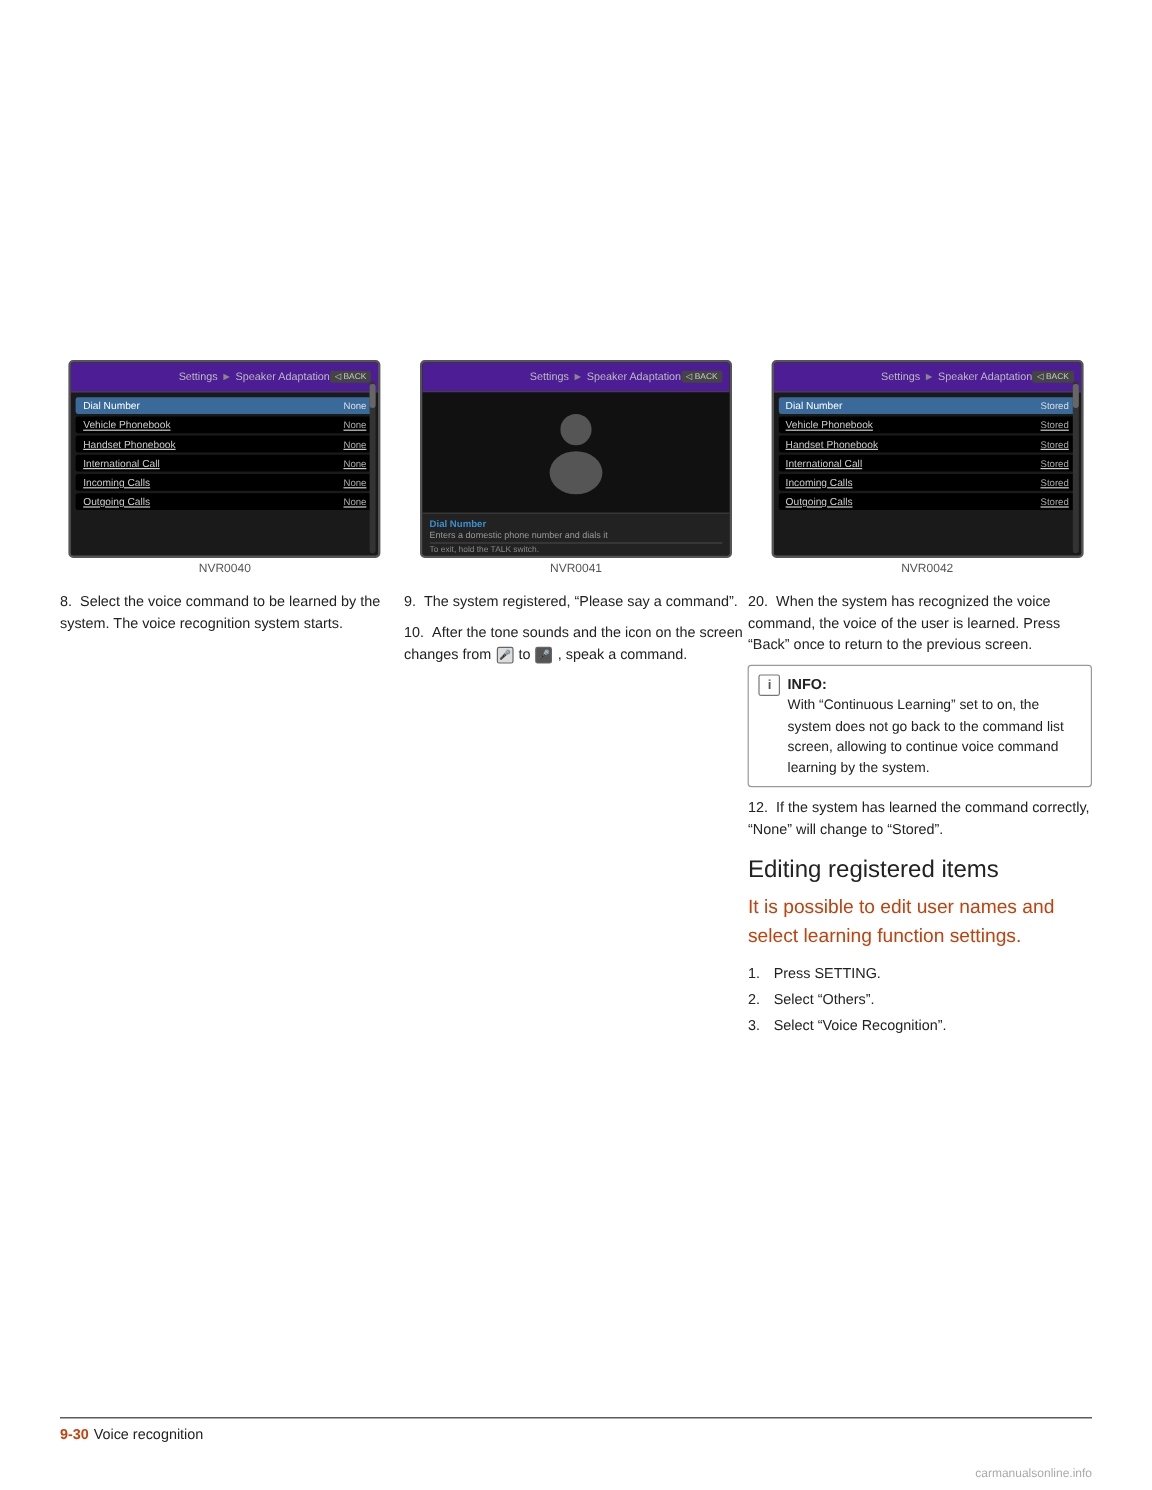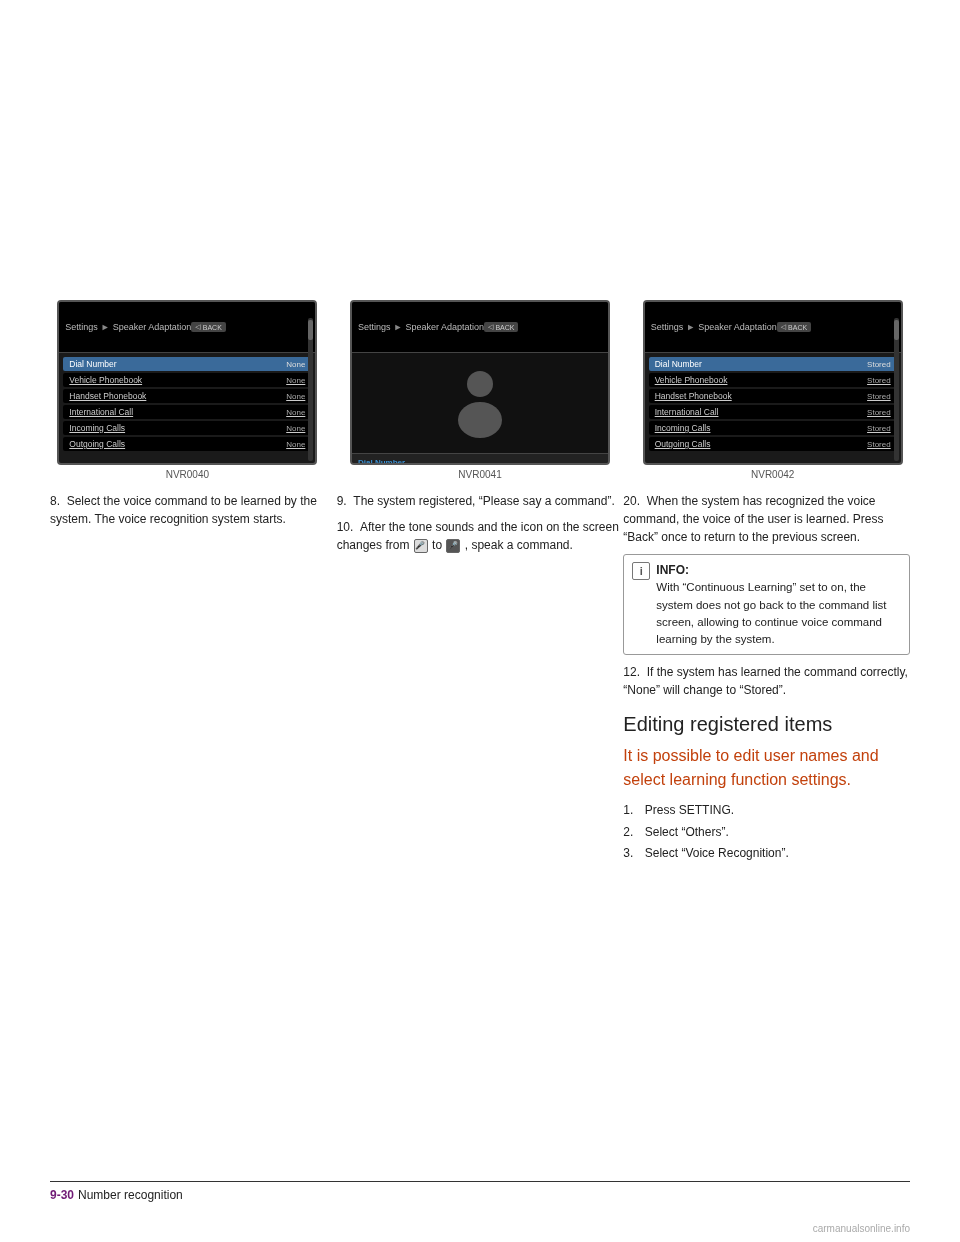--- a/index.html
+++ b/index.html
@@ -49,27 +49,27 @@
       width: 260px;
       height: 165px;
       background: #1a1a1a;
       border: 2px solid #555;
       border-radius: 4px;
       overflow: hidden;
       position: relative;
     }
 
     .screen-header {
-      background: #000000;
+      background: #4c1d95;
       color: #bbb;
       font-size: 9px;
-      padding: 20px 6px;
-      display: flex;
-      align-items: center;
-      justify-content: flex-start;
+      padding: 7px 6px;
+      display: flex;
+      align-items: center;
+      justify-content: flex-end;
       border-bottom: 1px solid #444;
     }
 
     .screen-header-title {
       display: flex;
       align-items: center;
       gap: 3px;
     }
 
     .screen-header-title .arrow {
@@ -273,21 +273,21 @@
       right: 50px;
       display: flex;
       align-items: center;
       border-top: 1.5px solid #333;
       padding-top: 6px;
     }
 
     .footer-text {
       font-size: 12px;
       font-weight: bold;
-      color: #701a75;
+      color: #c2410c;
     }
 
     .footer-section {
       font-size: 12px;
       color: #222;
       font-weight: normal;
       margin-left: 4px;
     }
 
     
@@ -518,18 +518,18 @@
           </div>
         </div>
       </div>
 
     </div>
 
   </div>
 
   <div class="page-footer">
     <span class="footer-text">9-30</span>
-    <span class="footer-section">Number recognition</span>
+    <span class="footer-section">Voice recognition</span>
   </div>
 
   <div class="watermark">carmanualsonline.info</div>
 
 </div>
 
 </body></html>

